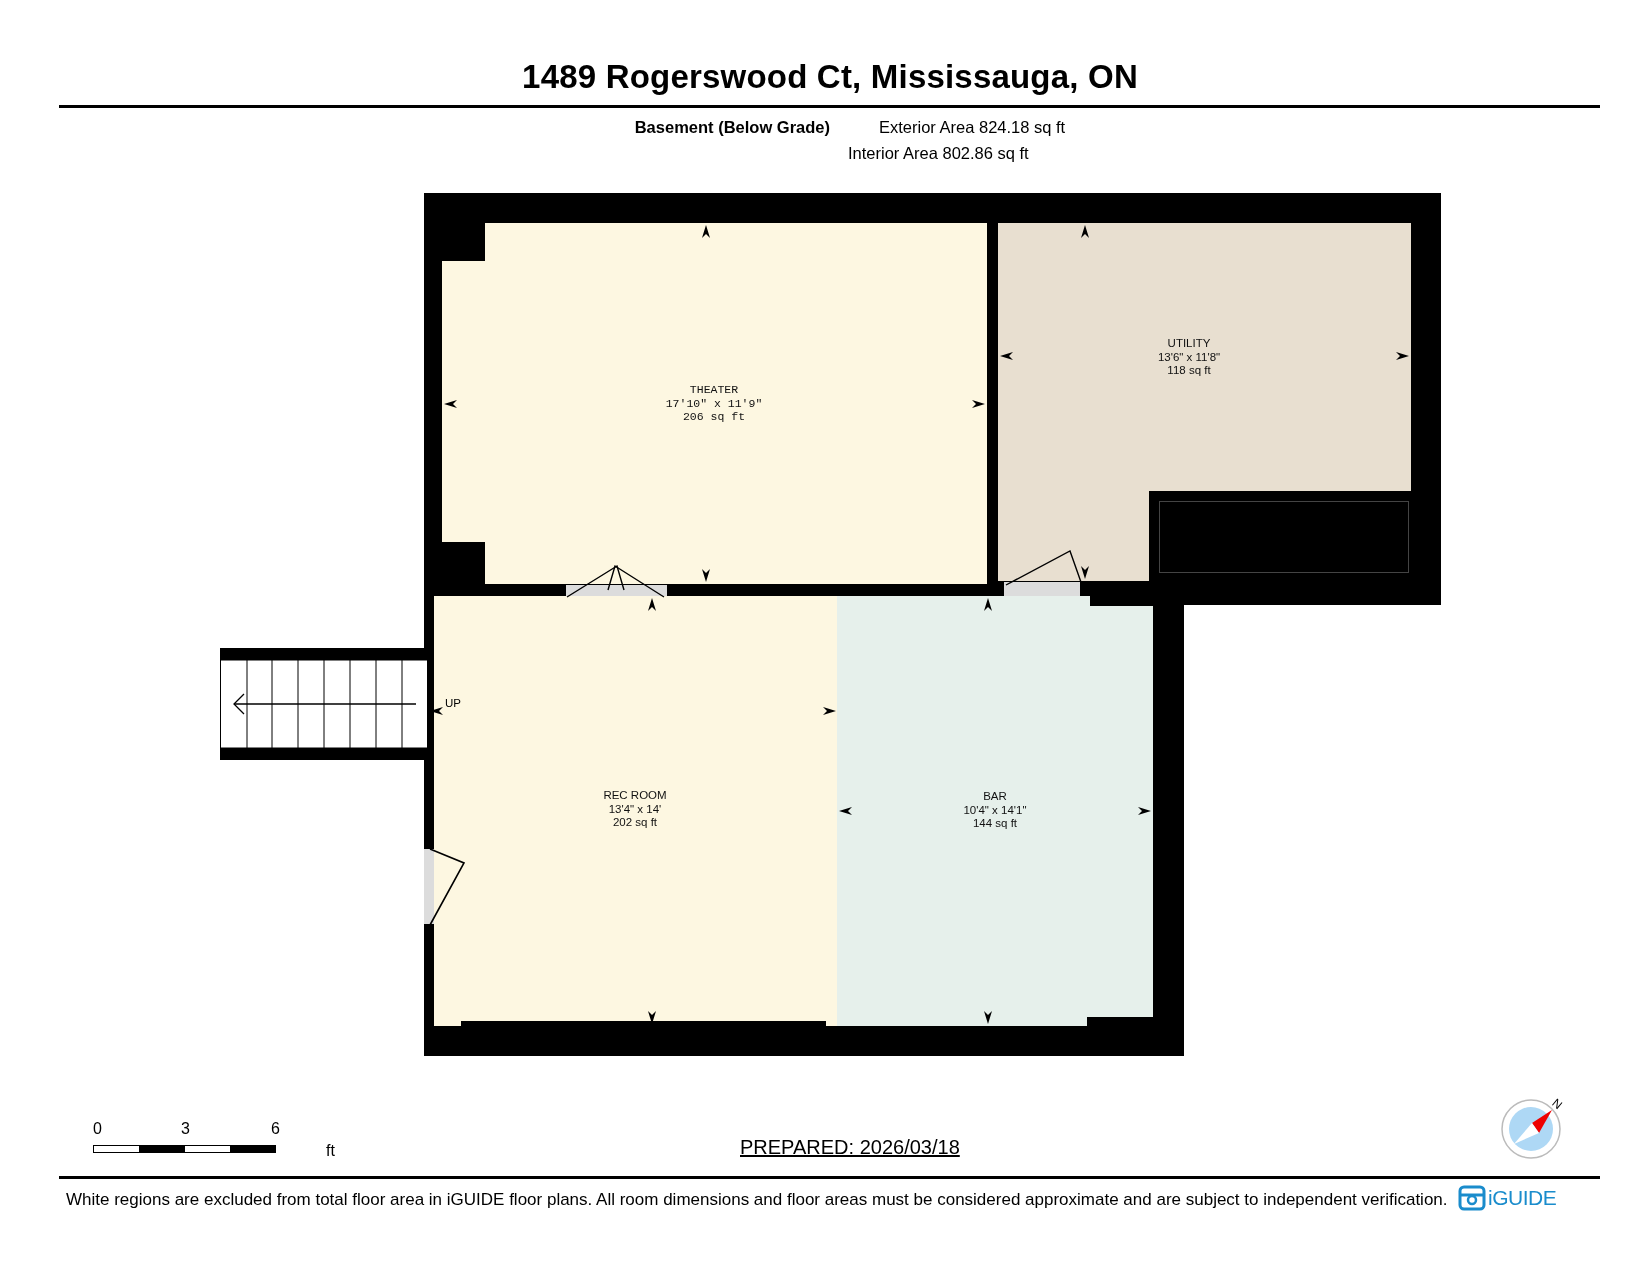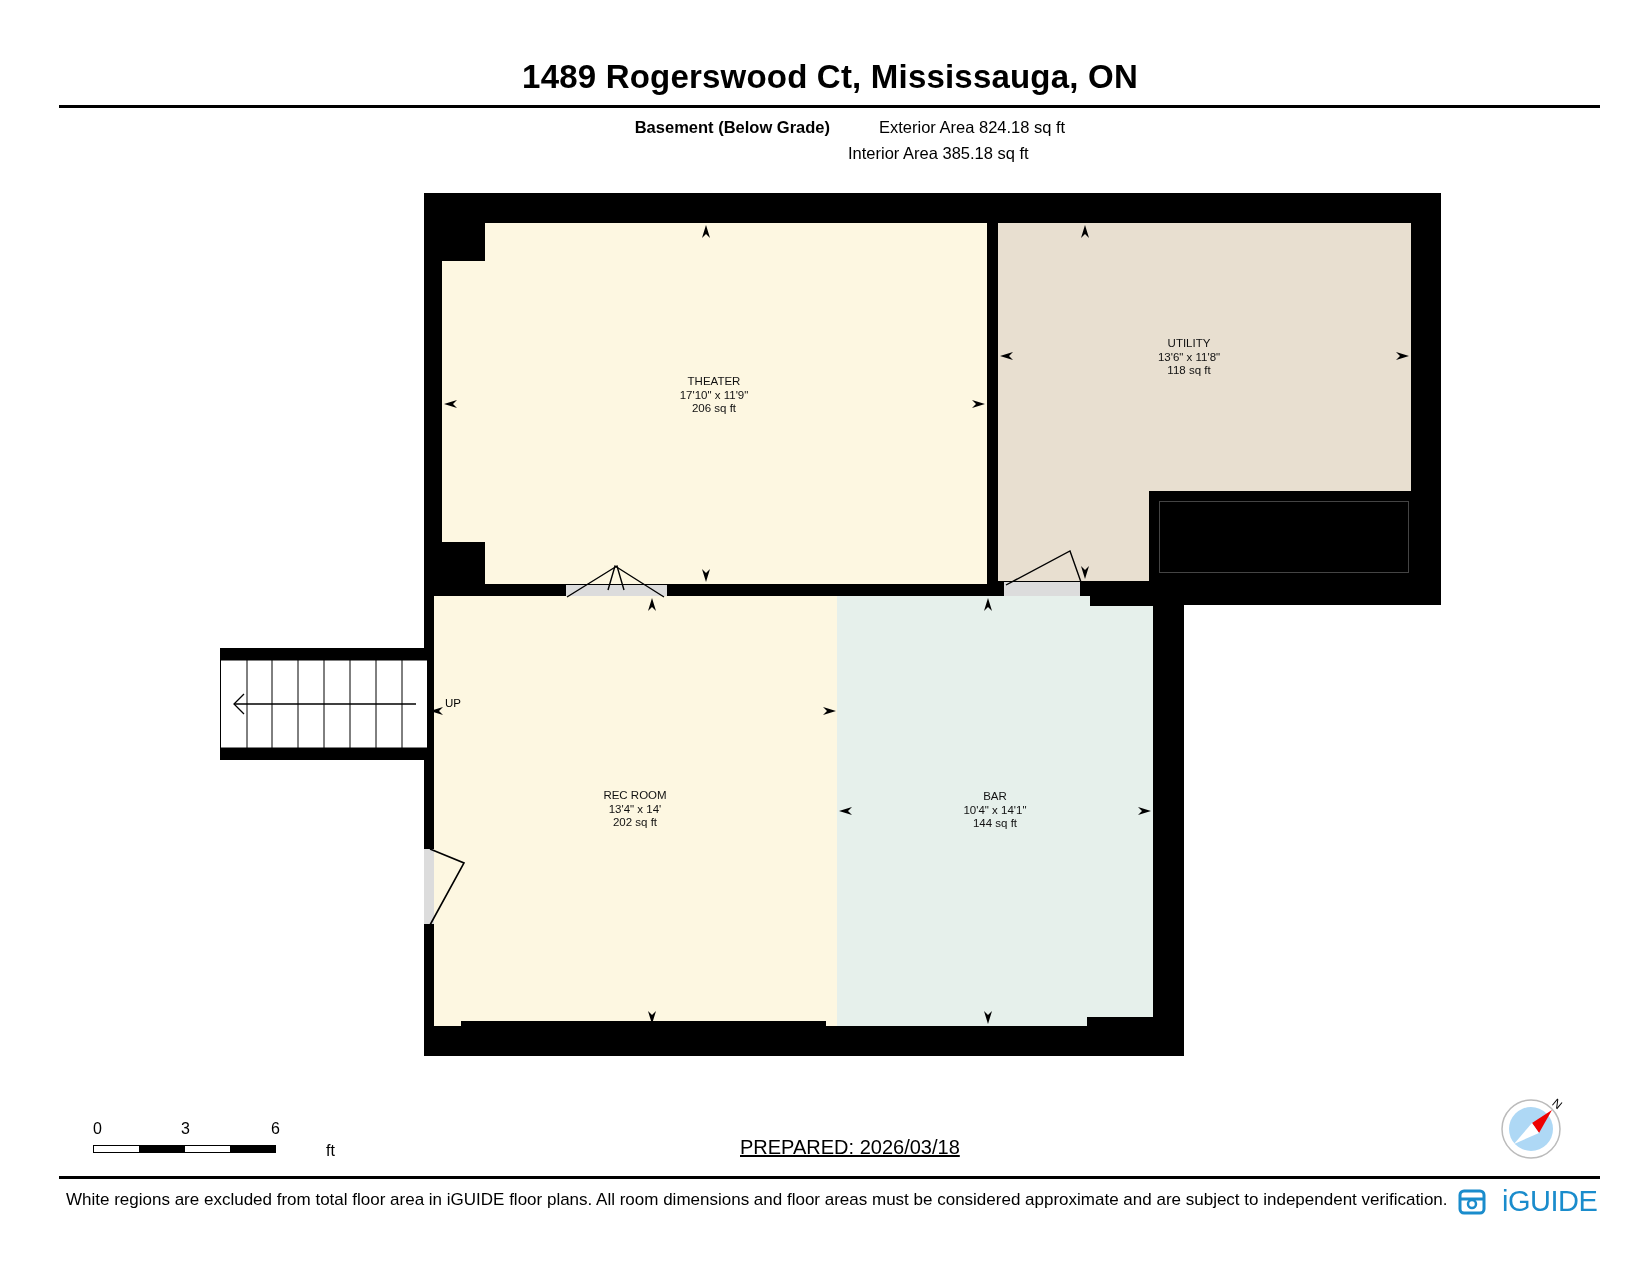--- a/index.html
+++ b/index.html
@@ -15,21 +15,21 @@
   .prepared{left:740px;top:1136px;font-size:20px;text-decoration:underline;}
   .scale-num{font-size:16px;}
 </style>
 </head>
 <body>
 
 <div class="abs title">1489 Rogerswood Ct, Mississauga, ON</div>
 <div class="abs rule" style="top:105px;"></div>
 <div class="abs sub-left">Basement (Below Grade)</div>
 <div class="abs sub-right" style="top:118px;margin-left:31px;">Exterior Area 824.18 sq ft</div>
-<div class="abs sub-right" style="top:144px;">Interior Area 385.18 sq ft</div>
+<div class="abs sub-right" style="top:144px;">Interior Area 802.86 sq ft</div>
 
 <div class="abs" style="left:0;top:0;width:1650px;height:1275px;">
 
   <div class="abs wall" style="left:424px;top:193px;width:1017px;height:412px;"></div>
 
   <div class="abs wall" style="left:424px;top:584px;width:760px;height:472px;"></div>
 
   <div class="abs" style="left:442px;top:223px;width:545px;height:361px;background:#fdf7e1;"></div>
   <div class="abs wall" style="left:442px;top:223px;width:43px;height:38px;"></div>
   <div class="abs wall" style="left:442px;top:542px;width:43px;height:42px;"></div>
@@ -74,21 +74,21 @@
       <line x1="104" y1="0" x2="104" y2="88" stroke="#000"></line>
       <line x1="130" y1="0" x2="130" y2="88" stroke="#000"></line>
       <line x1="156" y1="0" x2="156" y2="88" stroke="#000"></line>
       <line x1="182" y1="0" x2="182" y2="88" stroke="#000"></line>
       <line x1="14" y1="44" x2="196" y2="44" stroke="#000" stroke-width="1.3"></line>
       <polyline points="24,34 14,44 24,54" fill="none" stroke="#000" stroke-width="1.3"></polyline>
     </svg>
   </div>
   <div class="abs" style="left:445px;top:697px;font-size:11.5px;">UP</div>
 
-  <div class="abs room-label" style="left:614px;top:375px;width:200px;">
+  <div class="abs room-label" style="left:614px;top:383px;width:200px;font-family:Liberation Mono, monospace;">
     <div>THEATER</div>
     <div>17'10" x 11'9"</div>
     <div>206 sq ft</div>
   </div>
   <div class="abs room-label" style="left:1089px;top:337px;width:200px;">
     <div>UTILITY</div>
     <div>13'6" x 11'8"</div>
     <div>118 sq ft</div>
   </div>
   <div class="abs room-label" style="left:535px;top:789px;width:200px;">
@@ -152,14 +152,14 @@
 </svg>
 
 <div class="abs rule" style="top:1176px;"></div>
 <div class="abs footer-note">White regions are excluded from total floor area in iGUIDE floor plans. All room dimensions and floor areas must be considered approximate and are subject to independent verification.</div>
 <div class="abs" style="left:1458px;top:1185px;display:flex;align-items:center;color:#1a8ccc;">
   <svg width="28" height="26">
     <rect x="2" y="2" width="24" height="22" rx="4" fill="none" stroke="#1a8ccc" stroke-width="3"></rect>
     <line x1="2" y1="10" x2="26" y2="10" stroke="#1a8ccc" stroke-width="3"></line>
     <circle cx="14" cy="15" r="4" fill="none" stroke="#1a8ccc" stroke-width="2.5"></circle>
   </svg>
-  <span style="font-size:29px;margin-left:16px;letter-spacing:-0.5px;">iGUIDE</span>
+  <span style="font-size:21px;margin-left:2px;letter-spacing:-0.5px;">iGUIDE</span>
 </div>
 
 </body></html>

